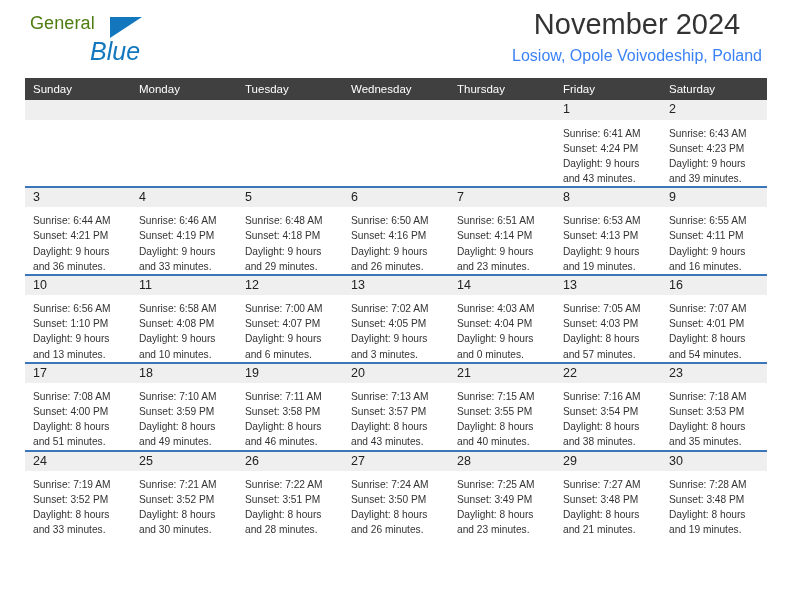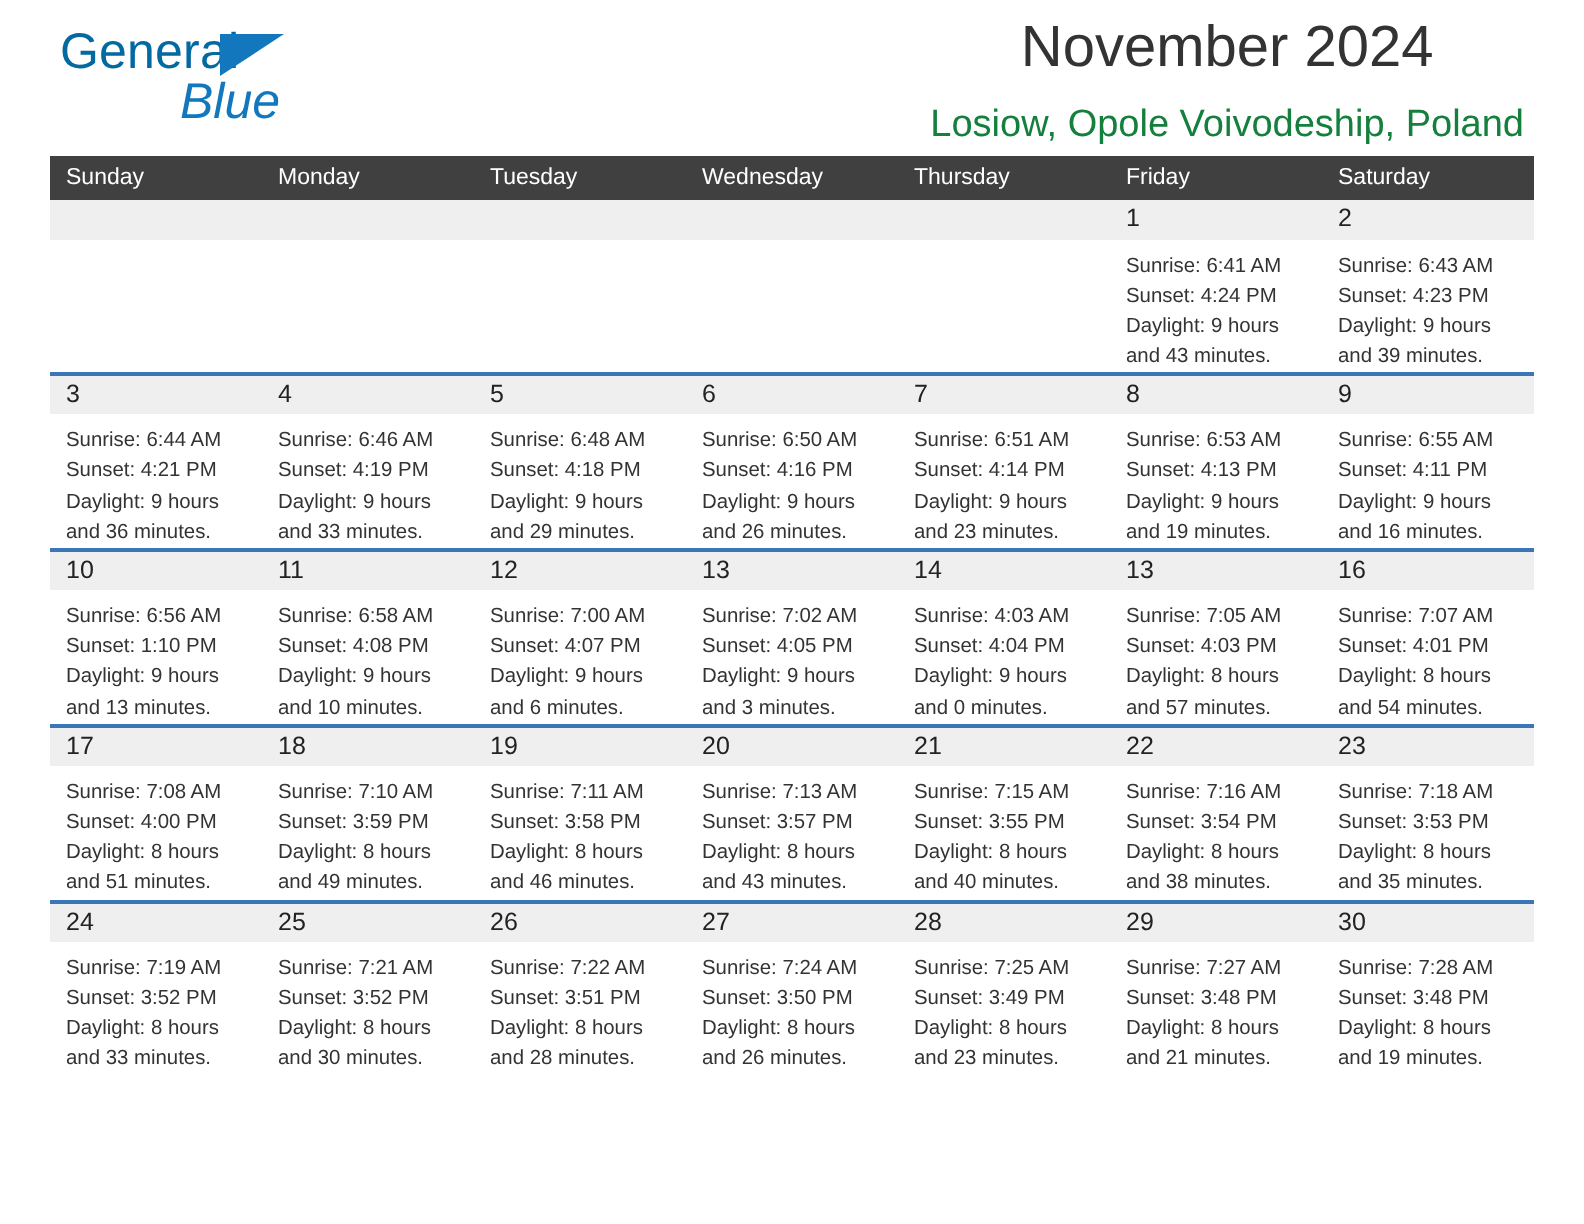--- a/index.html
+++ b/index.html
@@ -28,22 +28,22 @@
     height: 78px;
   }
   .logo {
     position: absolute;
     left: 5px;
     top: 14px;
     width: 200px;
     height: 58px;
   }
   .logo-general {
-    font-size: 25px;
-    color: #0369a1;
+    font-size: 18px;
+    color: #4d7c0f;
     letter-spacing: 0.1px;
     line-height: 1;
     position: absolute;
     left: 0;
     top: 0;
   }
   .logo-tri {
     position: absolute;
     left: 80px;
     top: 3px;
@@ -67,23 +67,23 @@
     top: 8px;
     text-align: center;
   }
   .title {
     font-size: 29px;
     color: #333333;
     line-height: 1.15;
     white-space: nowrap;
   }
   .subtitle {
-    font-size: 19px;
-    color: #15803d;
-    margin-top: 11px;
+    font-size: 16px;
+    color: #3b82f6;
+    margin-top: 6px;
     white-space: nowrap;
   }
 
   
   .calendar {
     width: 742px;
     border-collapse: collapse;
     table-layout: fixed;
   }
   .calendar th {

